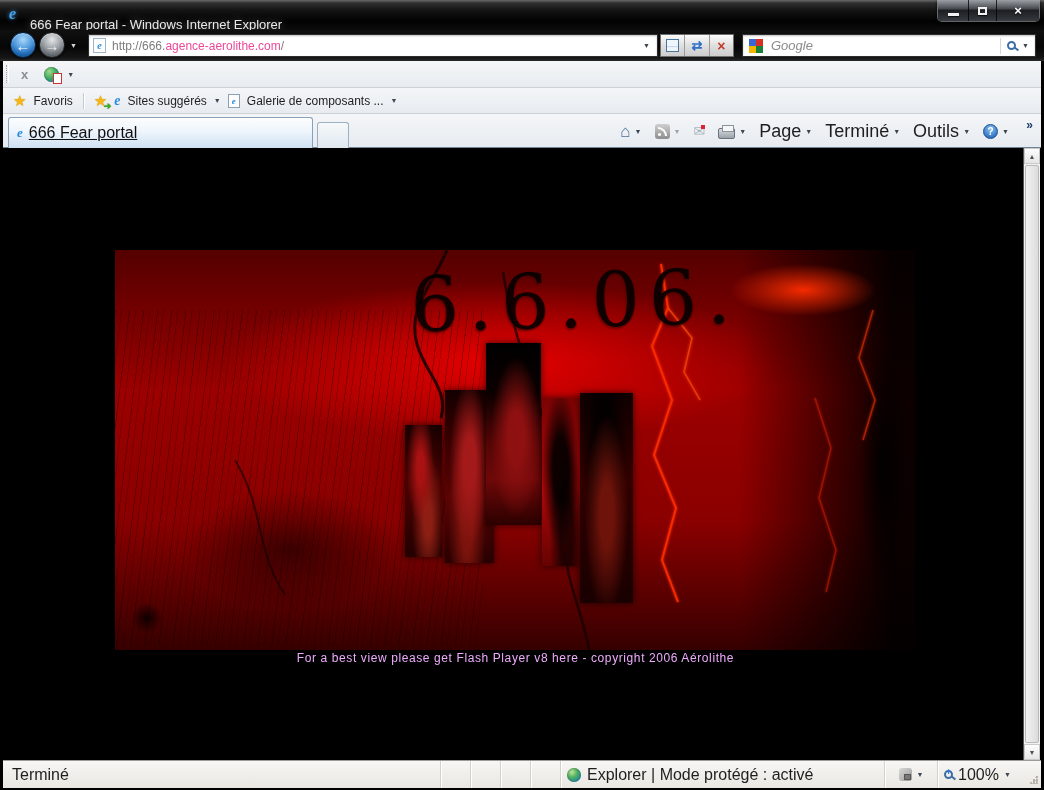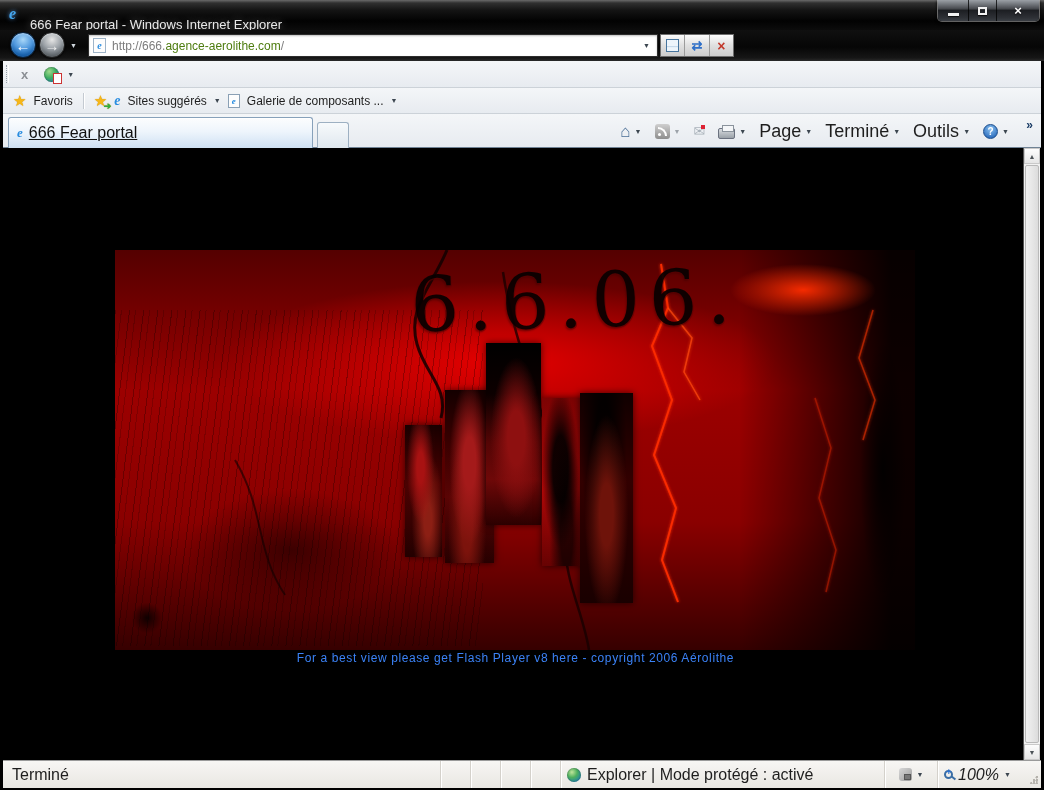--- a/index.html
+++ b/index.html
@@ -41,21 +41,21 @@
     border:1px solid #08233f; box-shadow:0 1px 2px rgba(0,0,0,.8), inset 0 1px 2px rgba(255,255,255,.5); }
   #btn-back { left:10px; background:radial-gradient(circle at 50% 28%, #a8d7f8 0%, #4e97dd 45%, #1a62ab 72%, #0b4182 100%); }
   #btn-forward { left:39px; background:radial-gradient(circle at 50% 28%, #e6e6e6 0%, #9aa0a6 45%, #5d6368 75%, #41464b 100%);
     border-color:#222; color:#eee; }
   #nav-caret { position:absolute; left:70px; top:12px; color:#cfd6dd; font-size:7px; }
 
   .field { background:#fff; border:1px solid #2d2d2d; box-shadow:inset 0 1px 2px rgba(0,0,0,.25); display:flex; align-items:center; }
   #addressbar { position:absolute; left:88px; top:4px; width:570px; height:23px; padding:0 4px; }
   #addressbar .url { white-space:nowrap; font-size:12px; margin-left:6px; flex:1; overflow:hidden; }
   #addressbar .dim { color:#7d7d7d; }
-  #addressbar .dom { color:#4d7c0f; }
+  #addressbar .dom { color:#ec4899; }
   .favicon-page { width:13px; height:15px; background:#fdfdfd; border:1px solid #9fb4c8; position:relative; flex:none;
     display:flex; align-items:center; justify-content:center; }
   .favicon-page .ie-e { font-size:10px; }
   .addr-caret { color:#3c4650; font-size:7px; padding:0 3px; }
 
   #addr-buttons { position:absolute; left:660px; top:4px; width:74px; height:23px; display:flex;
     background:linear-gradient(180deg,#fafafa,#d6d6d6); border:1px solid #6e6e6e; }
   .mini-btn { flex:1; display:flex; align-items:center; justify-content:center; border-right:1px solid #9b9b9b;
     background:linear-gradient(180deg,#fcfcfc,#dfdfdf 50%,#cdcdcd); }
   .mini-btn:last-child { border-right:none; }
@@ -149,21 +149,21 @@
     background:radial-gradient(ellipse at 55% 52%, #8e1010 20%, rgba(40,0,0,0) 60%),
     linear-gradient(180deg,#000 0,#0c0000 28%,#550505 55%,#6e0808 75%,#2c0000); }
   #strip4 { left:427px; top:148px; width:41px; height:168px;
     background:radial-gradient(at 45% 42%, rgba(0,0,0,.9) 24%, rgba(0,0,0,0) 58%), radial-gradient(at 60% 80%, rgba(0,0,0,.7) 18%, rgba(0,0,0,0) 50%),
     linear-gradient(180deg,#7c0303,#ad0707 55%,#670202); }
   #strip5 { left:465px; top:143px; width:53px; height:210px;
     background:radial-gradient(at 50% 58%, #6e130a 18%, rgba(30,0,0,0) 58%), radial-gradient(at 45% 25%, rgba(0,0,0,.85) 20%, rgba(0,0,0,0) 55%),
     linear-gradient(180deg,#100000,#320000 42%,#190000); }
   #fx { position:absolute; left:0; top:0; }
   #caption { position:absolute; left:0; right:0; top:503px; text-align:center;
-    color:#3b82f6; font-size:12px; letter-spacing:.6px; }
+    color:#f0abfc; font-size:12px; letter-spacing:.6px; }
 
   
   #scrollbar { position:absolute; right:0; top:0; bottom:0; width:17px; background:#f2f2f2; border-left:1px solid #555; }
   .sb-btn { position:absolute; left:0; width:16px; height:16px; display:flex; align-items:center; justify-content:center;
     color:#4d5358; font-size:7px; background:linear-gradient(180deg,#fdfdfd,#e6e6e6); border:1px solid #c9c9c9; }
   #sb-up { top:0; } #sb-down { bottom:0; }
   #sb-thumb { position:absolute; left:1px; top:17px; bottom:17px; width:14px; background:linear-gradient(90deg,#f2f2f2,#dcdcdc);
     border:1px solid #b9b9b9; border-radius:2px; }
 
   
@@ -171,21 +171,21 @@
     background:linear-gradient(180deg,#f7f6f4,#e9e7e2); border-top:1px solid #9a9a9a; }
   .cell { display:flex; align-items:center; border-left:1px solid #d4d1cb; box-shadow:inset 1px 0 0 #fff; padding:0 6px; }
   #st-state { flex:1; border-left:none; box-shadow:none; padding-left:9px; }
   .st-empty { width:30px; padding:0; }
   #st-zone { width:324px; gap:6px; }
   .globe { width:14px; height:14px; border-radius:50%; flex:none;
     background:radial-gradient(circle at 35% 30%, #bfe49a 0%, #4db05e 40%, #1c7fb5 85%); box-shadow:inset 0 0 2px rgba(0,0,0,.45); }
   #st-privacy { width:53px; gap:5px; justify-content:center; }
   .shield { width:13px; height:13px; border-radius:3px; background:linear-gradient(135deg,#d8d8d8,#9b9b9b); position:relative; }
   .shield::after { content:""; position:absolute; right:1px; bottom:1px; width:5px; height:4px; background:#777; border:1px solid #555; }
-  #st-zoom { width:86px; gap:5px;font-style:italic; }
+  #st-zoom { width:86px; gap:5px; }
   .mag-plus { position:relative; }
   .mag-plus::before { content:"+"; position:absolute; left:0px; top:-5px; color:#2a6fd0; font-size:9px; font-weight:bold; }
   #st-grip { width:18px; border-left:none; box-shadow:none; position:relative; }
   #st-grip::after { content:""; position:absolute; right:3px; bottom:4px; width:8px; height:8px;
     background:
       radial-gradient(circle at 85% 15%, #b5b2ac 1.2px, transparent 1.5px),
       radial-gradient(circle at 85% 55%, #b5b2ac 1.2px, transparent 1.5px),
       radial-gradient(circle at 50% 55%, #b5b2ac 1.2px, transparent 1.5px),
       radial-gradient(circle at 85% 95%, #b5b2ac 1.2px, transparent 1.5px),
       radial-gradient(circle at 50% 95%, #b5b2ac 1.2px, transparent 1.5px),
@@ -230,20 +230,32 @@
         <span class="compat-page"></span>
       </div>
     <div class="mini-btn">
         <span class="refresh-glyph">⇄</span>
       </div>
     <div class="mini-btn">
         <span class="stop-glyph">×</span>
       </div>
   </div>
 
+  <div id="searchbox" class="field">
+    <span class="g-icon">
+        <i></i>
+        <i></i>
+        <i></i>
+        <i></i>
+      </span>
+    <span class="ph">Google</span>
+    <span class="sep"></span>
+    <span class="mag"></span>
+    <span class="search-caret">▼</span>
+  </div>
 </div>
 
 <div id="extras" class="abs lightrow">
   <span class="grip"></span>
   <span id="toolbar-close-x">x</span>
   <span class="globe-pdf"></span>
   <span class="caret-dark">▼</span>
 </div>
 
 <div id="favbar" class="abs lightrow">

